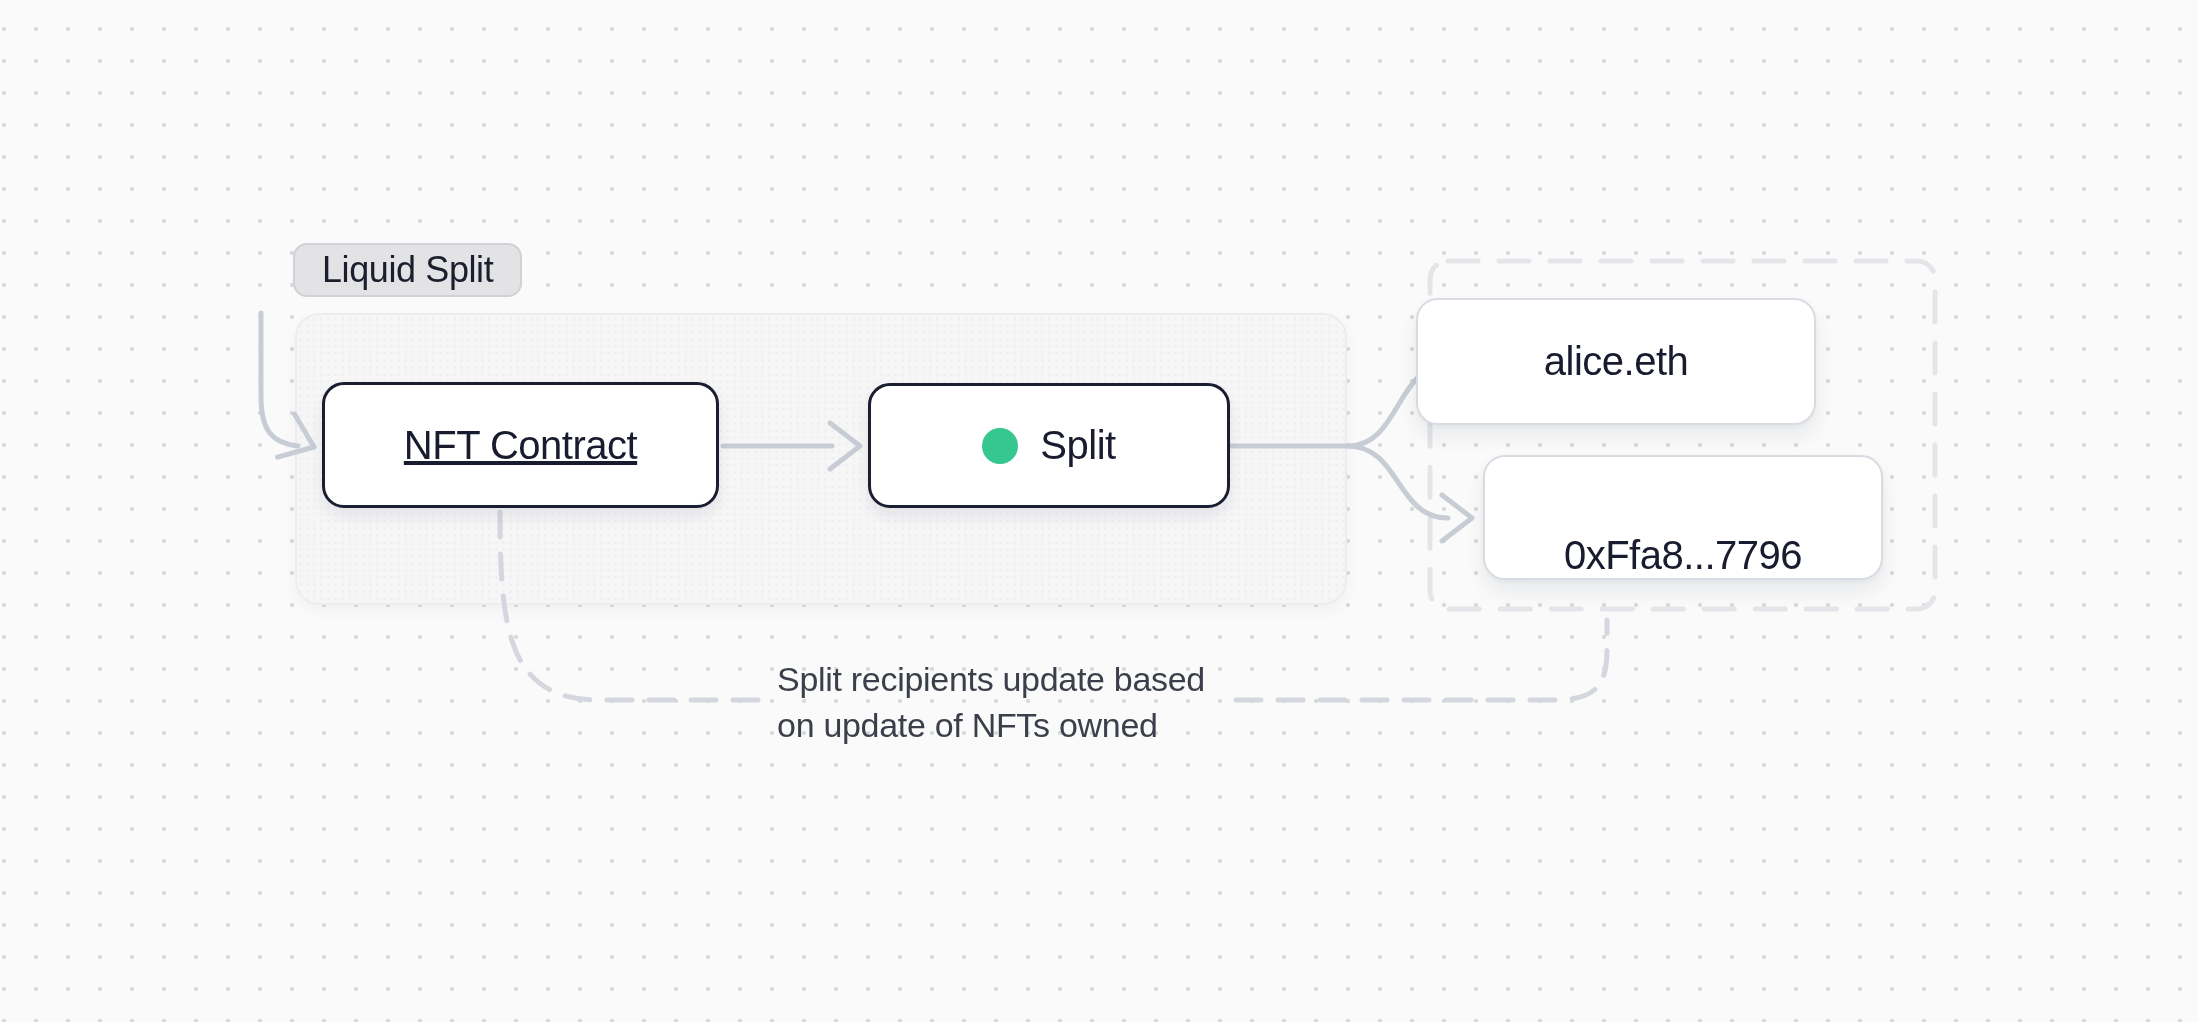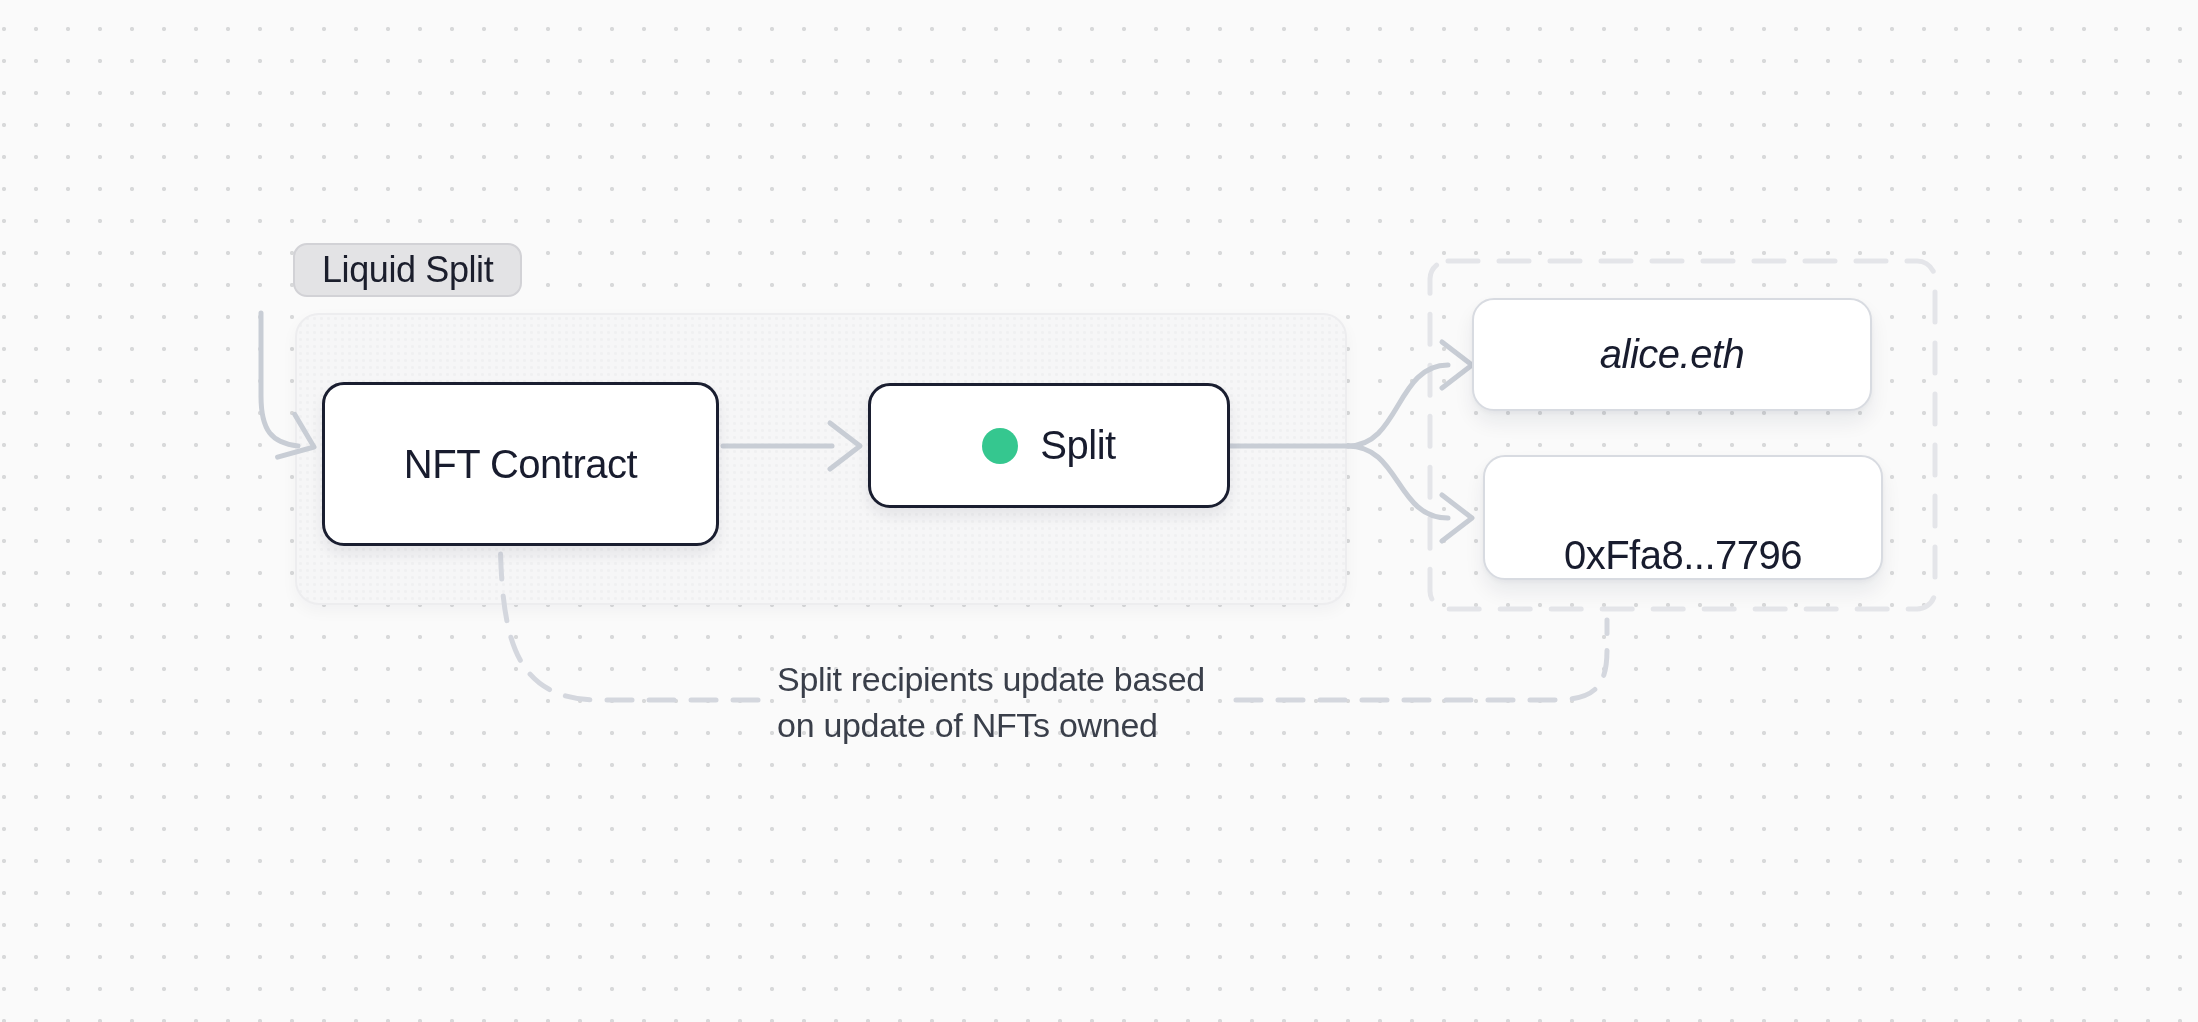--- a/index.html
+++ b/index.html
@@ -40,23 +40,23 @@
     font-size:40px;color:#181c2e;letter-spacing:-0.5px;white-space:nowrap;
   }
   .node.dark{
     border:3px solid #1a1e30;
     box-shadow:0 8px 14px rgba(20,25,50,0.08);
   }
   .node.light{
     border:2px solid #d8dbe1;
     box-shadow:0 12px 20px rgba(20,25,50,0.07),0 2px 5px rgba(20,25,50,0.04);
   }
-  .node-nft{left:322px;top:382px;width:397px;height:164px;}
+  .node-nft{left:322px;top:382px;width:397px;height:126px;text-decoration:underline;}
   .node-split{left:868px;top:383px;width:362px;height:125px;gap:22px;}
-  .node-alice{left:1472px;top:298px;width:400px;height:113px;font-style:italic;}
+  .node-alice{left:1416px;top:298px;width:400px;height:127px;}
   .node-addr{left:1483px;top:455px;width:400px;height:125px;align-items:flex-end;}
   .dot{width:36px;height:36px;flex:0 0 auto;}
   .caption{
     position:absolute;left:991px;top:656px;transform:translateX(-50%);
     text-align:left;font-size:34px;line-height:46px;color:#3a3f4a;
     letter-spacing:-0.3px;white-space:nowrap;
   }
 </style>
 </head>
 <body>

